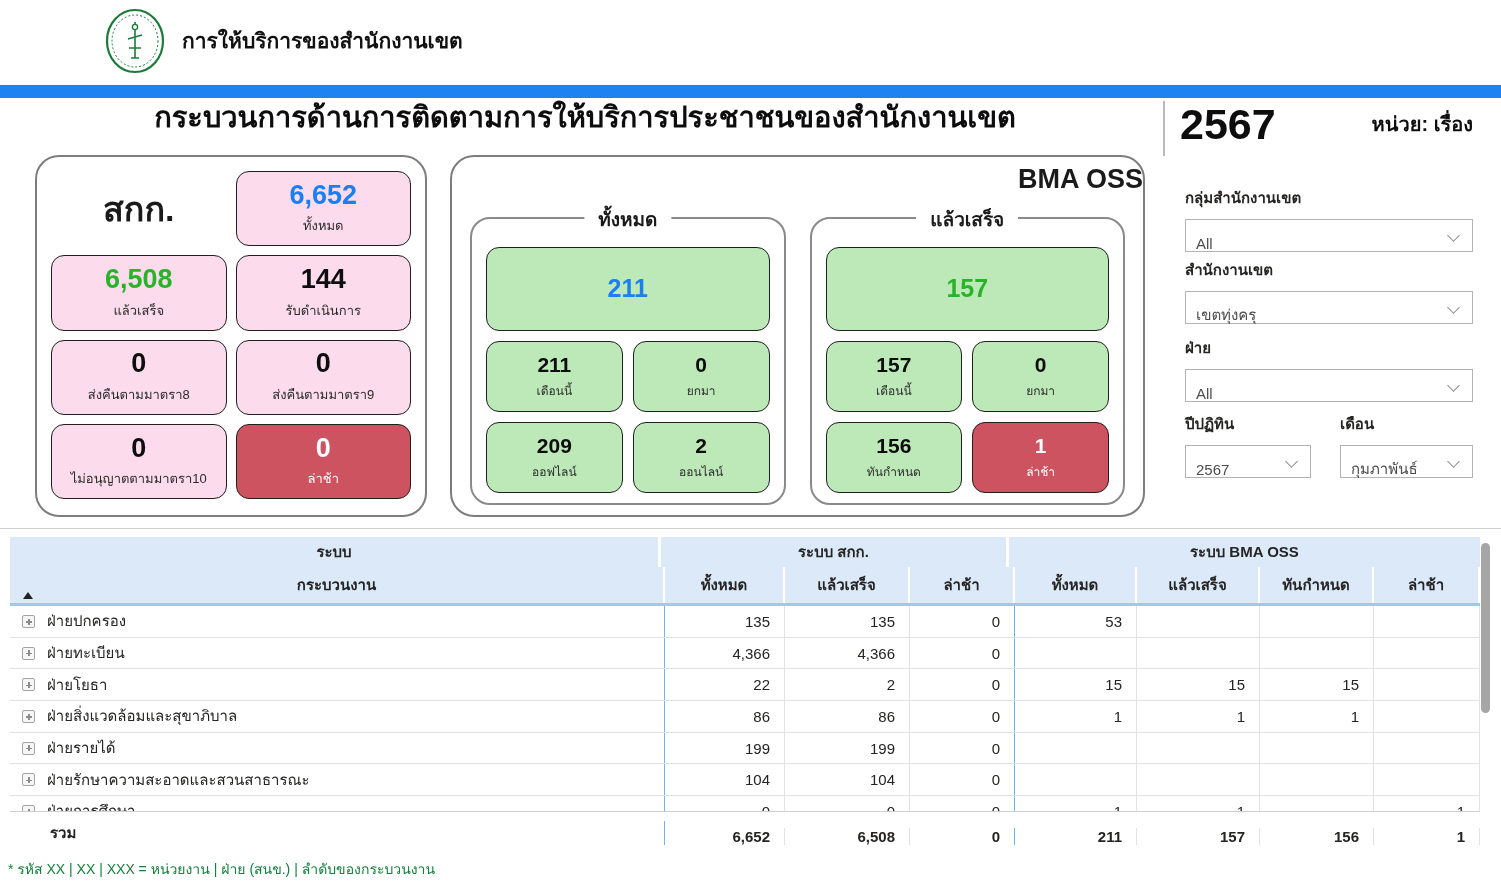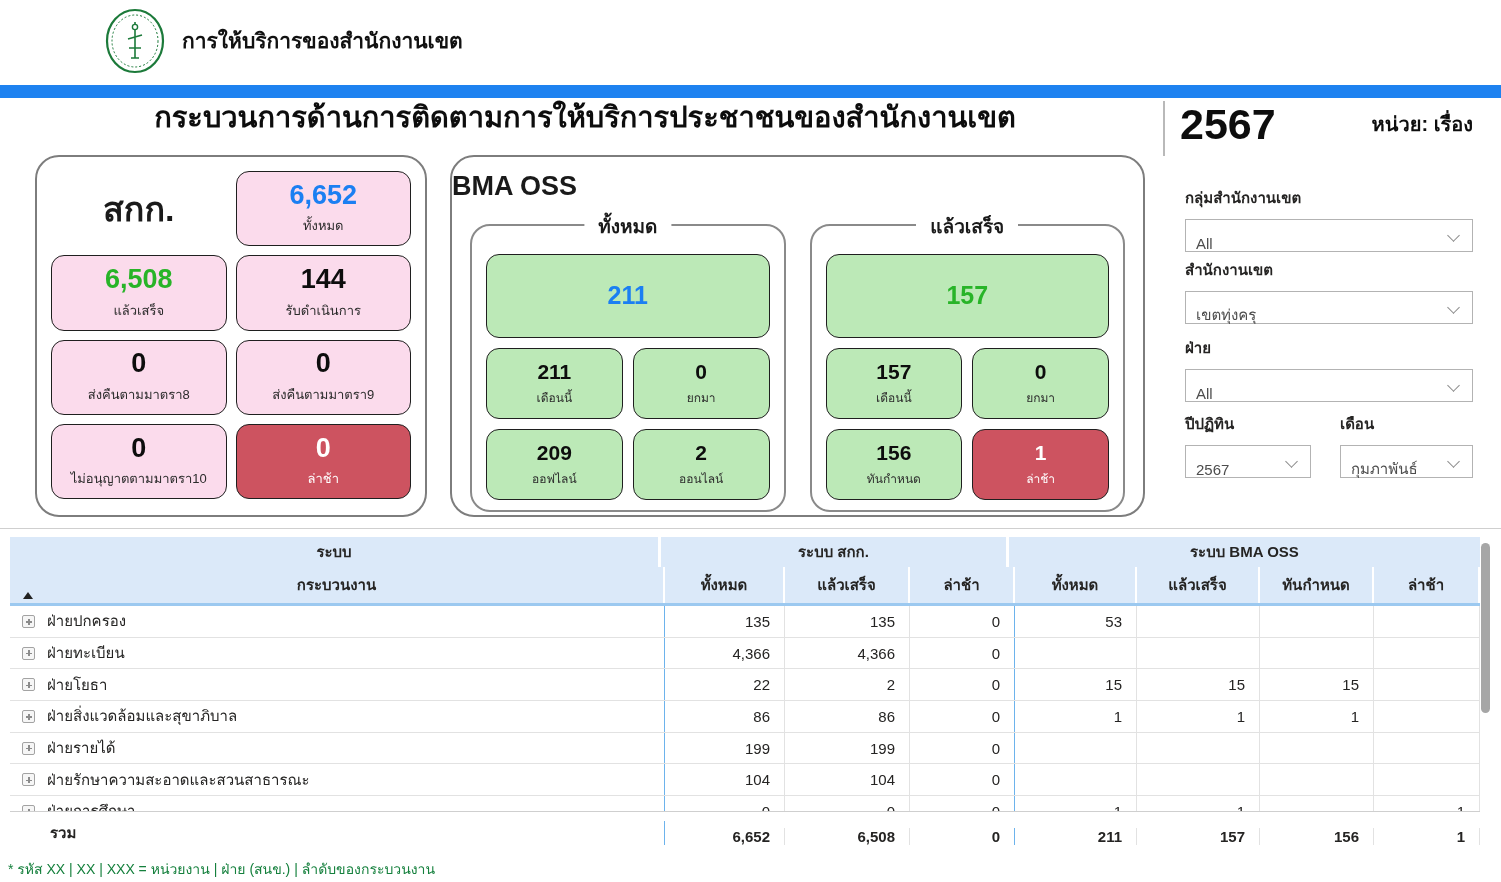--- a/index.html
+++ b/index.html
@@ -30,21 +30,21 @@
           align-items:center; justify-content:center; }
   .card .v { font-size:27px; font-weight:bold; line-height:1.1; }
   .card .l { font-size:13px; color:#2b2b2b; margin-top:5px; }
   .card.pink { background:#fbdbec; }
   .card.green { background:#bce9b7; }
   .card.red { background:#cd5360; }
   .card.red .v, .card.red .l { color:#fff; }
   .v.blue { color:#1b7ff2; } .v.grn { color:#28b428; } .v.blk { color:#0d0d0d; }
 
   .panel-oss { left:450px; top:155px; width:695px; height:362px; }
-  .oss-title { text-align:left; font-size:27px; font-weight:bold; margin-top:14px; }
+  .oss-title { text-align:right; font-size:27px; font-weight:bold; margin-top:7px; }
   .oss-groups { display:flex; gap:24px; padding:22px 18px 0 18px; }
   .oss-group { position:relative; flex:1; border:2px solid #8a8a8a; border-radius:20px; height:288px;
                padding:28px 14px 14px 14px; }
   .oss-legend { position:absolute; top:-15px; left:50%; transform:translateX(-50%);
                 background:#fff; padding:0 14px; font-size:19px; font-weight:bold; white-space:nowrap; }
   .oss-main { height:84px; margin-bottom:10px; }
   .oss-main .v { font-size:25px; }
   .oss-grid { display:grid; grid-template-columns:1fr 1fr; gap:10px; }
   .oss-grid .card { height:71px; }
   .oss-grid .v { font-size:21px; }

